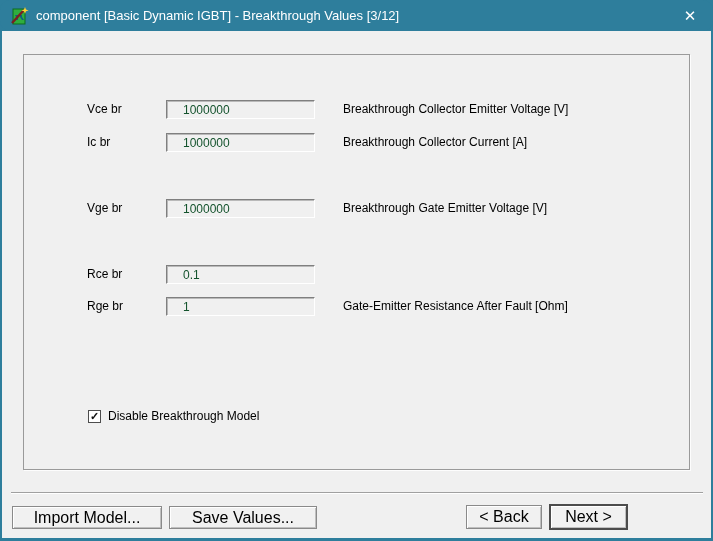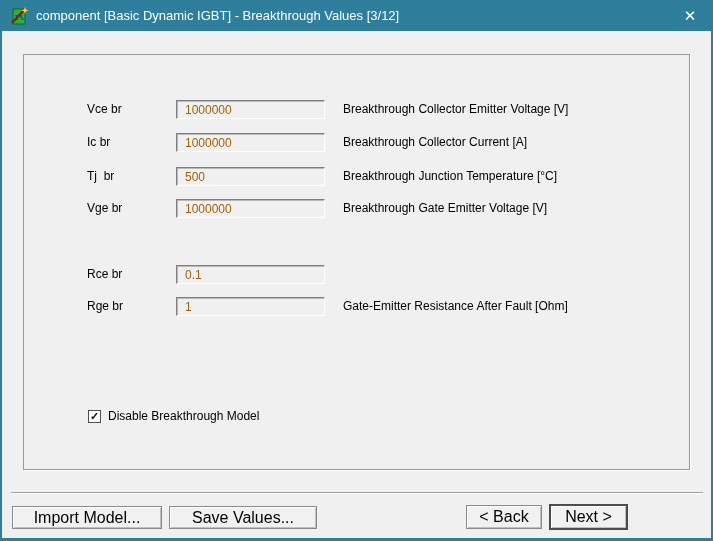--- a/index.html
+++ b/index.html
@@ -37,26 +37,26 @@
     border:1px solid #9a9a9a;
     box-shadow:1px 1px 0 #fdfdfd;
     background:#f0f0f0;
   }
   .row{position:absolute;left:0;width:709px;height:19px;}
   .lbl{
     position:absolute;left:85px;top:0;line-height:19px;
     white-space:pre;color:#000;
   }
   .field{
-    position:absolute;left:174px;top:0;width:149px;height:19px;
-    background:#f0f0f0;color:#a16207;
+    position:absolute;left:164px;top:0;width:149px;height:19px;
+    background:#f0f0f0;color:#14532d;
     border:1px solid;border-color:#7f7f7f #ffffff #ffffff #7f7f7f;
     box-shadow:inset 1px 1px 0 #b9b9b9;
     font-family:"Liberation Sans", sans-serif;font-size:12px;
-    padding:0 8px;outline:none;
+    padding:0 16px;outline:none;
   }
   .desc{position:absolute;left:341px;top:0;line-height:19px;white-space:nowrap;}
   .checkbox-row{position:absolute;left:86px;top:377px;height:16px;display:flex;align-items:center;}
   .checkbox-box{
     width:13px;height:13px;background:#ffffff;border:1px solid #4d4d4d;
     display:flex;align-items:center;justify-content:center;
     font-size:11px;font-weight:bold;line-height:11px;color:#111;
   }
   .checkbox-label{margin-left:7px;white-space:nowrap;}
   .separator{
@@ -110,25 +110,20 @@
       <input class="field" readonly="" value="1000000" style="">
       <span class="desc">Breakthrough Collector Emitter Voltage [V]</span>
     </div>
 
     <div class="row" style="top:102px">
       <span class="lbl">Ic br</span>
       <input class="field" readonly="" value="1000000" style="">
       <span class="desc">Breakthrough Collector Current [A]</span>
     </div>
 
-    <div class="row" style="top:136px">
-      <span class="lbl">Tj  br</span>
-      <input class="field" readonly="" value="500" style="">
-      <span class="desc">Breakthrough Junction Temperature [°C]</span>
-    </div>
 
     <div class="row" style="top:168px">
       <span class="lbl">Vge br</span>
       <input class="field" readonly="" value="1000000" style="">
       <span class="desc">Breakthrough Gate Emitter Voltage [V]</span>
     </div>
 
     <div class="row" style="top:234px">
       <span class="lbl">Rce br</span>
       <input class="field" readonly="" value="0.1" style="">

